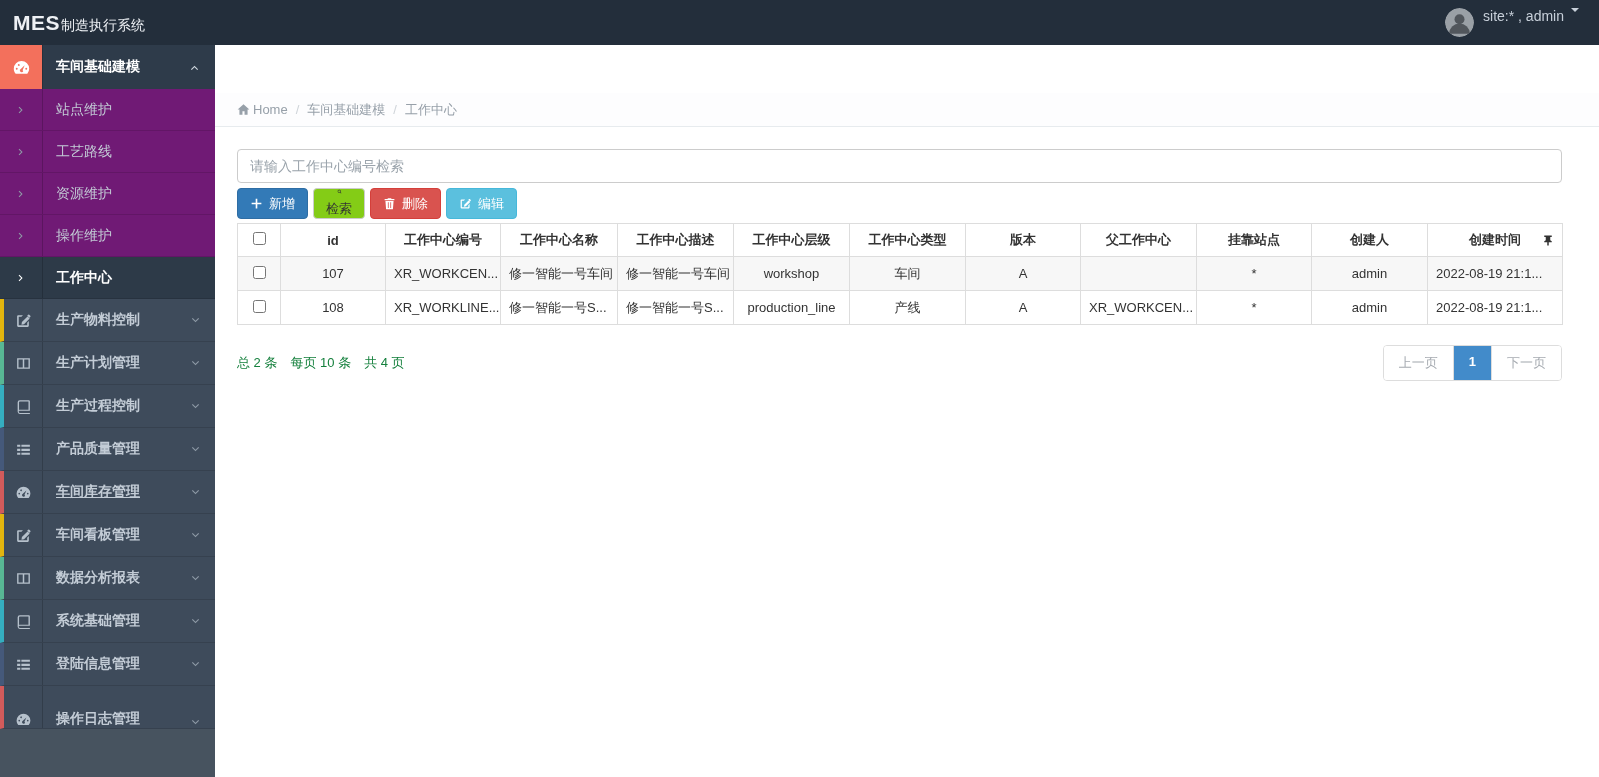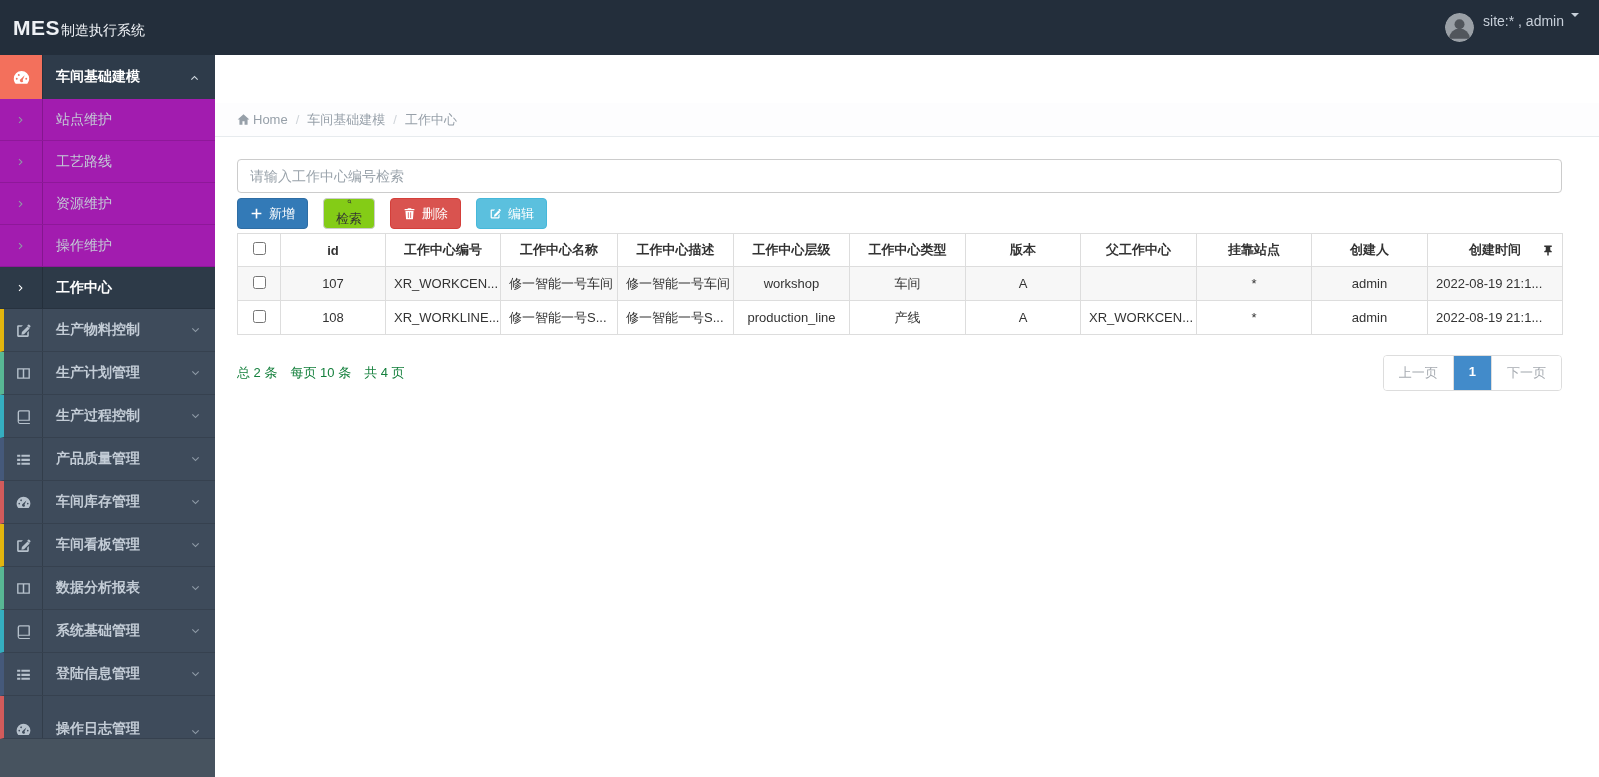--- a/index.html
+++ b/index.html
@@ -1,20 +1,20 @@
 <!DOCTYPE html>
 <html><head>
 <meta charset="utf-8">
 <style>
   * { box-sizing: border-box; margin: 0; padding: 0; }
   html,body { width:1599px; height:777px; overflow:hidden; }
   body { font-family: "Liberation Sans", "DejaVu Sans", sans-serif; background:#fff; }
 
   
-  .navbar { height:55px; background:#232e3b; display:flex; align-items:center; justify-content:space-between; }
+  .navbar { height:45px; background:#232e3b; display:flex; align-items:center; justify-content:space-between; }
   .brand { padding-left:13px; color:#eef1f5; display:flex; align-items:baseline; }
   .brand-mes { font-size:21px; font-weight:bold; letter-spacing:.5px; }
   .brand-rest { font-size:14px; font-weight:normal; margin-left:1px; }
   .user-menu { display:flex; align-items:flex-start; margin-right:20px; cursor:pointer; }
   .avatar { width:29px; height:29px; border-radius:50%; overflow:hidden; flex:0 0 29px; }
   .user-label { color:#c8d0da; font-size:14px; margin:0 7px 0 9px; }
   .caret { width:0; height:0; border-left:4px solid transparent; border-right:4px solid transparent; border-top:4px solid #c8d0da; }
 
   
   .layout { display:flex; height:732px; }
@@ -24,21 +24,21 @@
   
   .side-row { position:relative; display:flex; align-items:center; color:#c3ccd6; font-size:14px; }
   .side-row::after { content:''; position:absolute; left:42px; top:0; bottom:0; width:1px; background:rgba(0,0,0,.18); }
   .menu-parent { height:44px; background:#2e3b4a; cursor:pointer; }
   .parent-icon-block { width:42px; height:44px; background:#f3705c; display:flex; align-items:center; justify-content:center; flex:0 0 42px; }
   .parent-icon-block svg { width:19px; height:19px; fill:#fff; }
   .parent-label { margin-left:14px; font-weight:bold; color:#fff; }
   .chev-right-slot { position:absolute; right:15px; display:flex; }
   .chev-right-slot svg { width:11px; height:11px; fill:#cfd6dd; }
 
-  .submenu-item { height:42px; border-bottom:1px solid rgba(0,0,0,.12); cursor:pointer; background:#a21caf; }
+  .submenu-item { height:42px; border-bottom:1px solid rgba(0,0,0,.12); cursor:pointer; background:#701a75; }
   .submenu-item .chev { width:42px; display:flex; justify-content:center; flex:0 0 42px; }
   .submenu-item .chev svg { width:10px; height:10px; fill:#8e9aa6; }
   .submenu-item .lbl { margin-left:14px; }
   .submenu-item.active { background:#2d3a48; }
   .submenu-item.active .lbl { color:#fff; font-weight:bold; }
   .submenu-item.active .chev svg { fill:#fff; }
 
   .section-item { height:43px; border-left:4px solid transparent; border-bottom:1px solid rgba(0,0,0,.12); cursor:pointer; }
   .section-item::after { left:38px; }
   .section-item .ic { width:38px; display:flex; justify-content:center; flex:0 0 38px; }
@@ -52,21 +52,21 @@
   .breadcrumb-bar { height:34px; background:#fdfdfe; border-bottom:1px solid #e7ebee; display:flex; align-items:center; padding-left:22px; font-size:13px; color:#97a0a9; }
   .breadcrumb-bar svg { width:13px; height:13px; fill:#97a0a9; margin-right:3px; }
   .crumb { cursor:pointer; }
   .crumb-sep { margin:0 8px; color:#cfd4d9; }
 
   
   .page-inner { padding:22px 37px 0 22px; }
   .search-input { width:100%; height:34px; border:1px solid #ccc; border-radius:4px; padding:6px 12px; font-size:14px; color:#555; outline:none; font-family:inherit; }
   .search-input::placeholder { color:#9aa3ab; }
 
-  .toolbar { display:flex; gap:15px; margin-top:5px;align-items:center; }
+  .toolbar { display:flex; gap:5px; margin-top:5px;align-items:center; }
   .btn { height:31px; display:inline-flex; align-items:center; gap:6px; padding:0 12px; border-radius:4px; font-size:13px; cursor:pointer; border:1px solid transparent; font-family:inherit; }
   .btn svg { width:13px; height:13px; }
   .btn-primary { background:#337ab7; border-color:#2e6da4; color:#fff; } .btn-primary svg { fill:#fff; }
   .btn-default { background:#84cc16; border-color:#ccc; color:#333;flex-direction:column; } .btn-default svg { fill:#333; }
   .btn-danger { background:#d9534f; border-color:#d43f3a; color:#fff; } .btn-danger svg { fill:#fff; }
   .btn-info { background:#5bc0de; border-color:#46b8da; color:#fff; } .btn-info svg { fill:#fff; }
 
   
   table.grid { border-collapse:collapse; table-layout:fixed; width:100%; margin-top:4px; }
   .grid th, .grid td { border:1px solid #ddd; font-size:13px; color:#333; overflow:hidden; white-space:nowrap; }
@@ -211,21 +211,21 @@
               <path d="M2 3.5h3v2H2zm4 0h8v2H6zm-4 3.8h3v2H2zm4 0h8v2H6zm-4 3.7h3v2H2zm4 0h8v2H6z"></path>
             </svg>
           </span>
           <span class="lbl">产品质量管理</span>
           <span class="chevd">
             <svg viewBox="0 0 16 16">
               <path d="M2.8 5.4l5.2 5.2 5.2-5.2-1.2-1.2-4 4-4-4z"></path>
             </svg>
           </span>
         </li>
-        <li class="side-row section-item" style="border-left-color: rgb(210, 91, 91);">
+        <li class="side-row section-item" style="border-left-color: rgb(210, 91, 91); text-decoration: underline;">
           <span class="ic">
             <svg viewBox="0 0 16 16">
               <path d="M8 2.5A6.5 6.5 0 0 0 1.5 9c0 1.6.6 3.1 1.6 4.2h9.8A6.47 6.47 0 0 0 14.5 9 6.5 6.5 0 0 0 8 2.5zm-4 7.3a.8.8 0 1 1 0-1.6.8.8 0 0 1 0 1.6zm1.3-3.2a.8.8 0 1 1 1.1-1.1.8.8 0 0 1-1.1 1.1zM8 11.9a1.4 1.4 0 0 1-.6-2.67l3.3-3.1-1.8 4.1c.3.25.5.63.5 1.07A1.4 1.4 0 0 1 8 11.9zm4-2.1a.8.8 0 1 1 0-1.6.8.8 0 0 1 0 1.6z"></path>
             </svg>
           </span>
           <span class="lbl">车间库存管理</span>
           <span class="chevd">
             <svg viewBox="0 0 16 16">
               <path d="M2.8 5.4l5.2 5.2 5.2-5.2-1.2-1.2-4 4-4-4z"></path>
             </svg>

